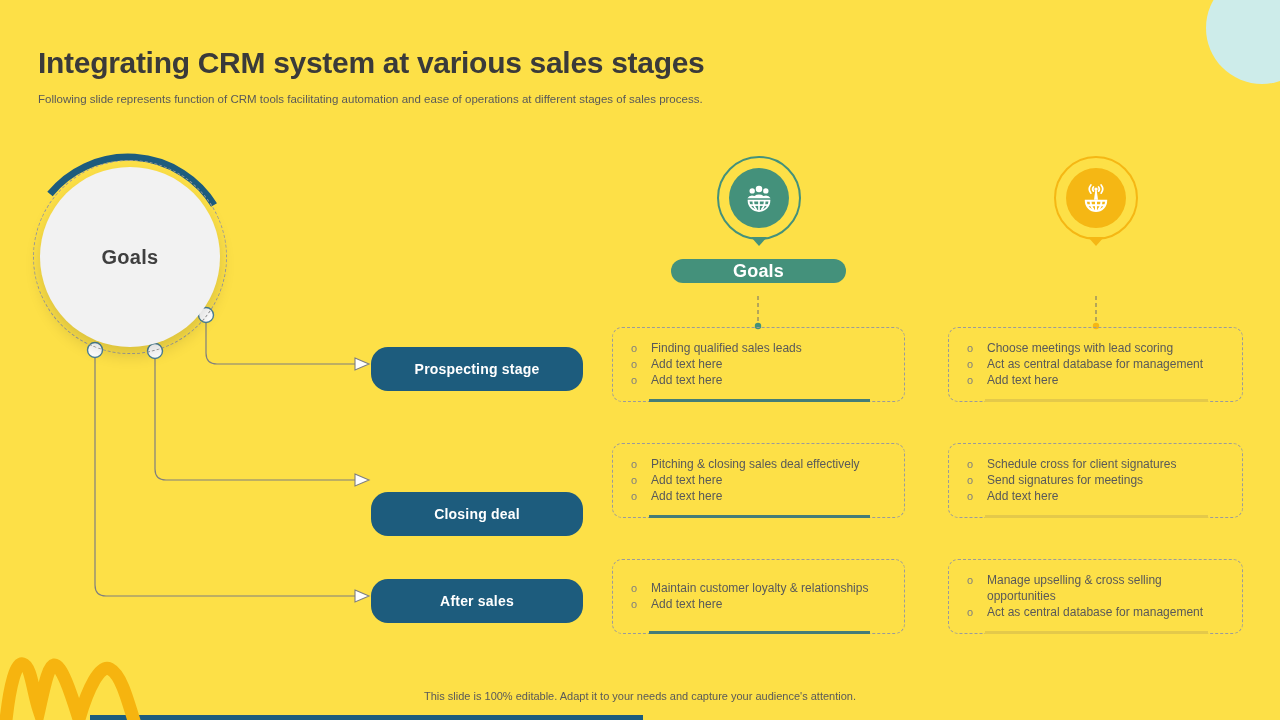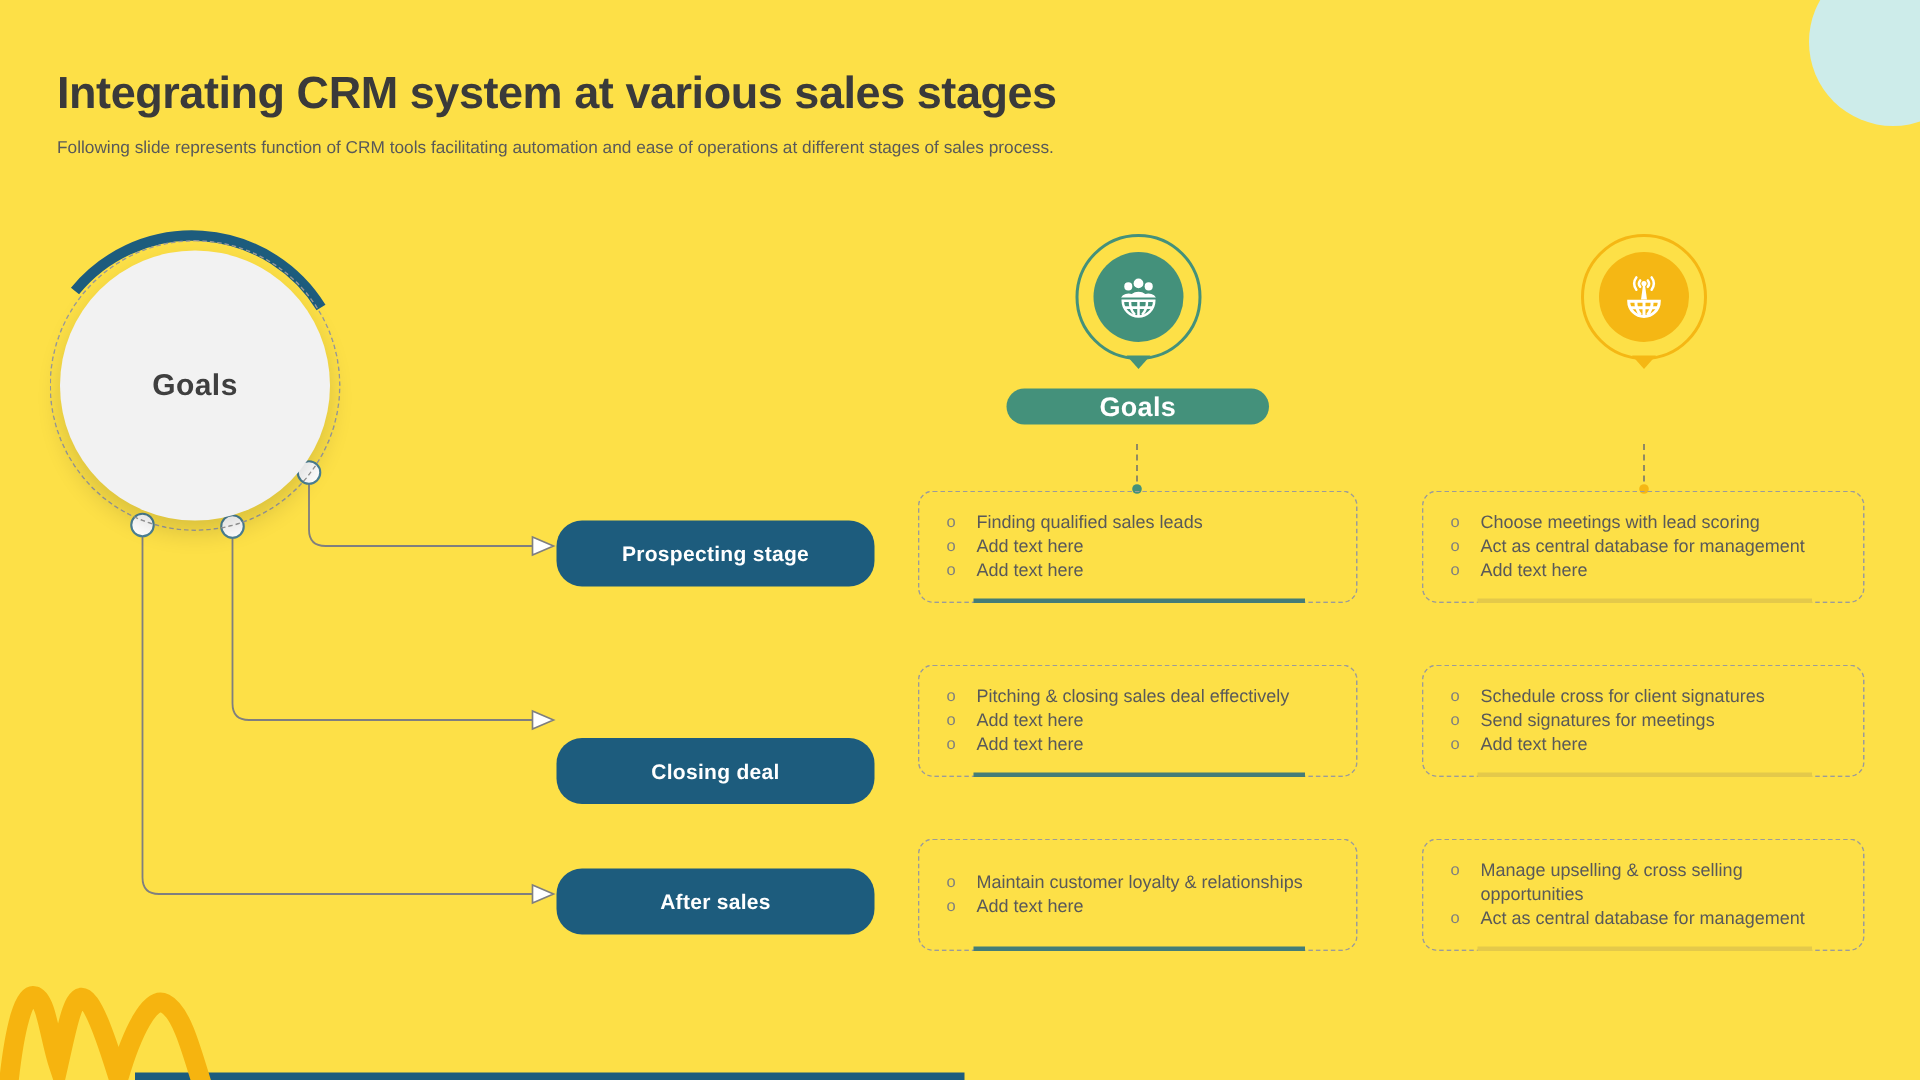--- a/index.html
+++ b/index.html
@@ -241,20 +241,21 @@
           </li>
           <li class="bullet">
             <span class="marker">o</span>
             <span>Act as central database for management</span>
           </li>
         </ul>
         <div class="box-underline"></div>
       </div>
     </div>
 
+  <p class="footer-text">This slide is 100% editable. Adapt it to your needs and capture your audience's attention.</p>
   <div class="bottom-bar"></div>
 
   <svg class="scribble" width="160" height="120" viewBox="0 0 160 120">
     <path d="M12,114 C16,78 22,56 29,58 C37,60 39,86 45,104 C50,82 54,60 60,59 C67,58 76,84 85,113
              C94,82 106,58 116,63 C126,68 132,88 141,118" fill="none" stroke="#f6b40f" stroke-width="13" stroke-linecap="round"></path>
   </svg>
 
 </div>
 
 </body></html>

